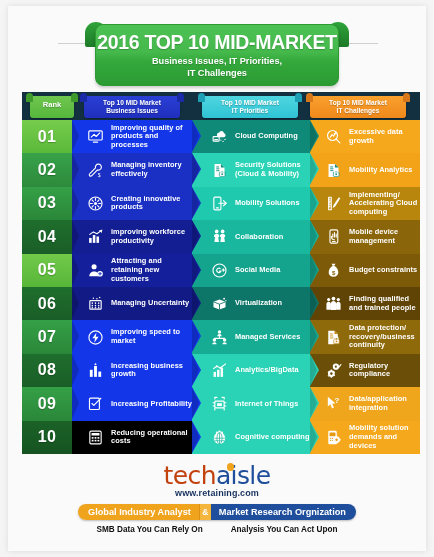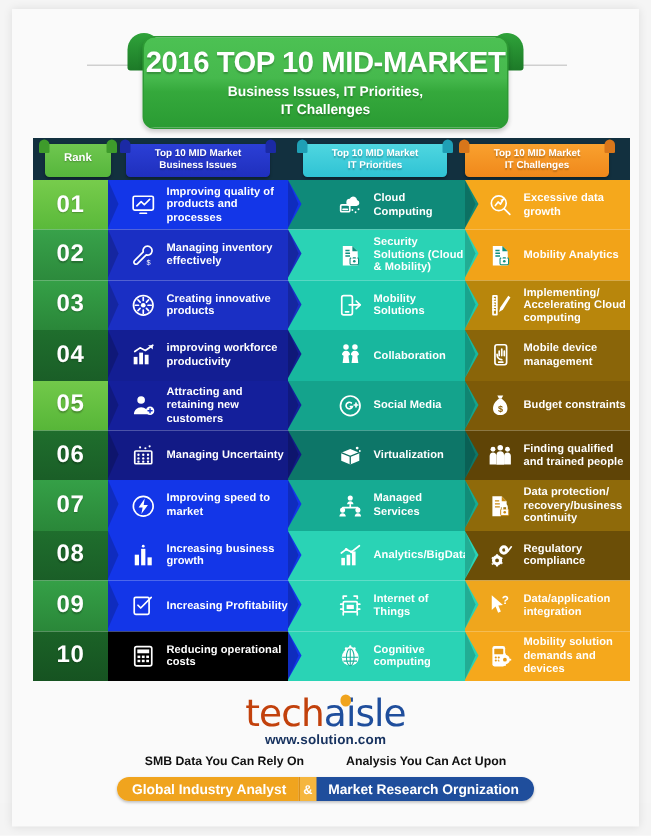--- a/index.html
+++ b/index.html
@@ -174,21 +174,21 @@
     left: 50px; top: 0;
     width: 0; height: 0;
     border-top: 16.7px solid transparent;
     border-bottom: 16.7px solid transparent;
     border-left-width: 9px;
     border-left-style: solid;
   }
 
   
   .c-biz { left: 50px; width: 120px; padding-left: 13px; }
-  .c-it  { left: 170px; width: 118px; padding-left: 31px; }
+  .c-it  { left: 170px; width: 118px; padding-left: 17px; }
   .c-ch  { left: 288px; width: 110px; padding-left: 13px; }
 
   .tip {
     position: absolute;
     top: 0;
     width: 0; height: 0;
     border-top: 16.7px solid transparent;
     border-bottom: 16.7px solid transparent;
     border-left-width: 9px;
     border-left-style: solid;
@@ -885,23 +885,23 @@
     </div>
   </div>
       </div>
   </div>
 
   <div id="footer">
     <div id="logo">
       <span class="t1">tech</span><span class="t2">aisle</span>
       <span class="dot"></span>
     </div>
-    <div id="logo-url">www.solution.com</div>
-    <div id="tagline">
-      <span id="tag-a">SMB Data You Can Rely On</span><span>Analysis You Can Act Upon</span>
-    </div>
+    <div id="logo-url">www.retaining.com</div>
     <div id="pill-wrap">
       <div id="pill-left">Global Industry Analyst</div>
       <div id="pill-amp">&amp;</div>
       <div id="pill-right">Market Research Orgnization</div>
     </div>
+    <div id="tagline">
+      <span id="tag-a">SMB Data You Can Rely On</span><span>Analysis You Can Act Upon</span>
+    </div>
   </div>
 </div>
 
 </body></html>

